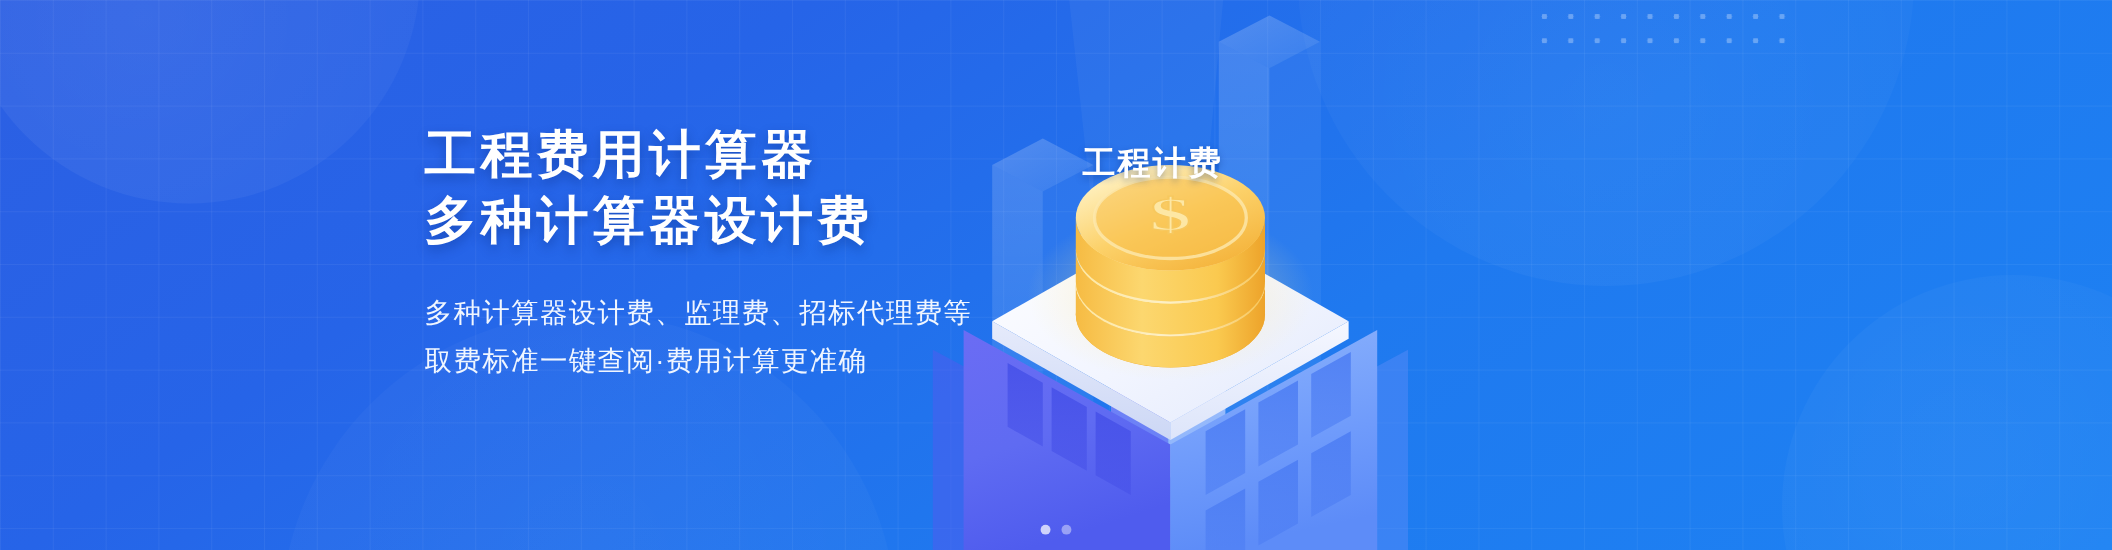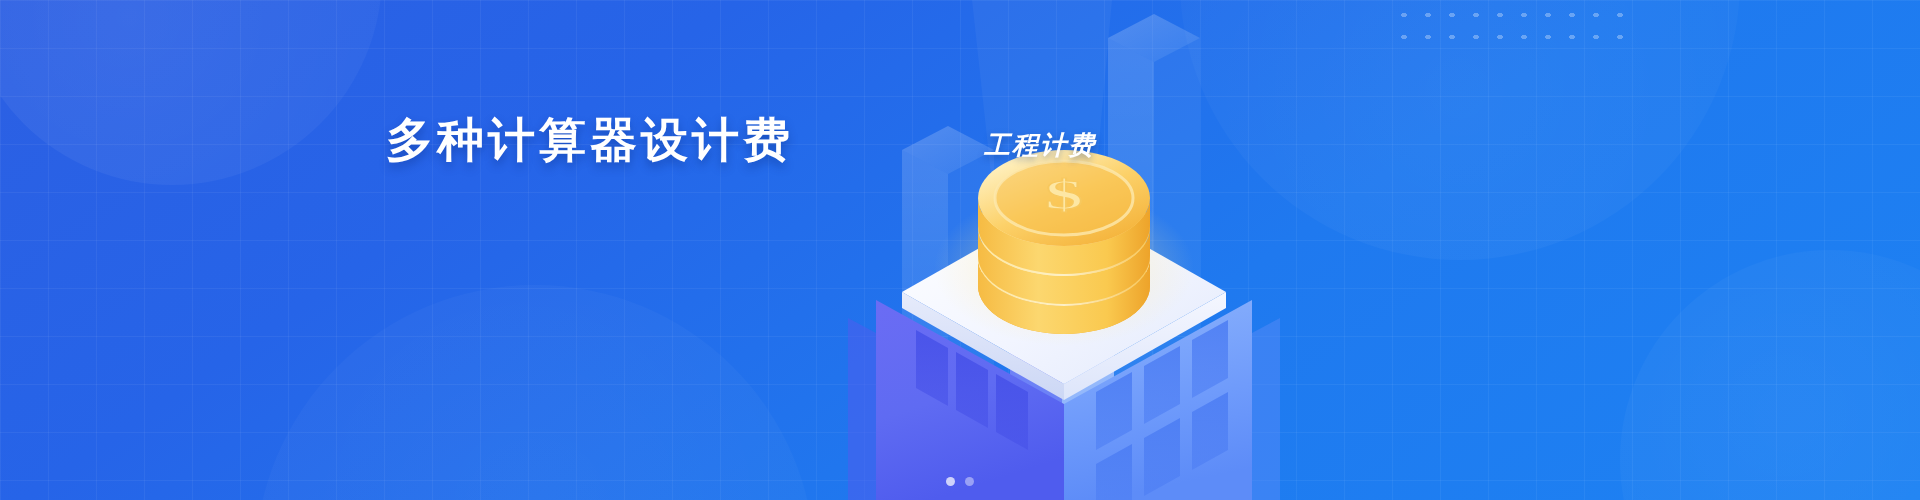--- a/index.html
+++ b/index.html
@@ -92,23 +92,22 @@
   }
   .dots .dot.active{ background:rgba(255,255,255,.72); }
 
   
   .art{ position:absolute; right:248px; top:0; width:760px; height:500px; }
   .art svg{ display:block; width:100%; height:100%; overflow:visible; }
 
   .art-label{
     position:absolute;
     left:72px; top:128px;
-    font-size:26px;
+    font-size:30px;
     font-weight:bold;
-    font-style:italic;
     color:#ffffff;
     letter-spacing:2px;
     text-shadow:0 3px 7px rgba(10,45,125,.42);
     white-space:nowrap;
   }
 </style>
 </head>
 <body>
 
 <div class="banner">
@@ -281,21 +280,26 @@
           <text x="0" y="22" text-anchor="middle" font-family="'Liberation Serif',serif" font-size="76" font-weight="bold" fill="#fde7a4" stroke="#f7c85e" stroke-width="2">$</text>
         </g>
       </g>
     </svg>
 
     <div class="art-label">工程计费</div>
   </div>
 
   <div class="copy">
     <div class="headline">
+      <span class="l1">工程费用计算器</span>
       <span class="l2">多种计算器设计费</span>
+    </div>
+    <div class="subline">
+      <span>多种计算器设计费、监理费、招标代理费等</span>
+      <span>取费标准一键查阅·费用计算更准确</span>
     </div>
   </div>
 
   <div class="dots">
     <span class="dot active"></span>
     <span class="dot"></span>
   </div>
 
 </div>
 

